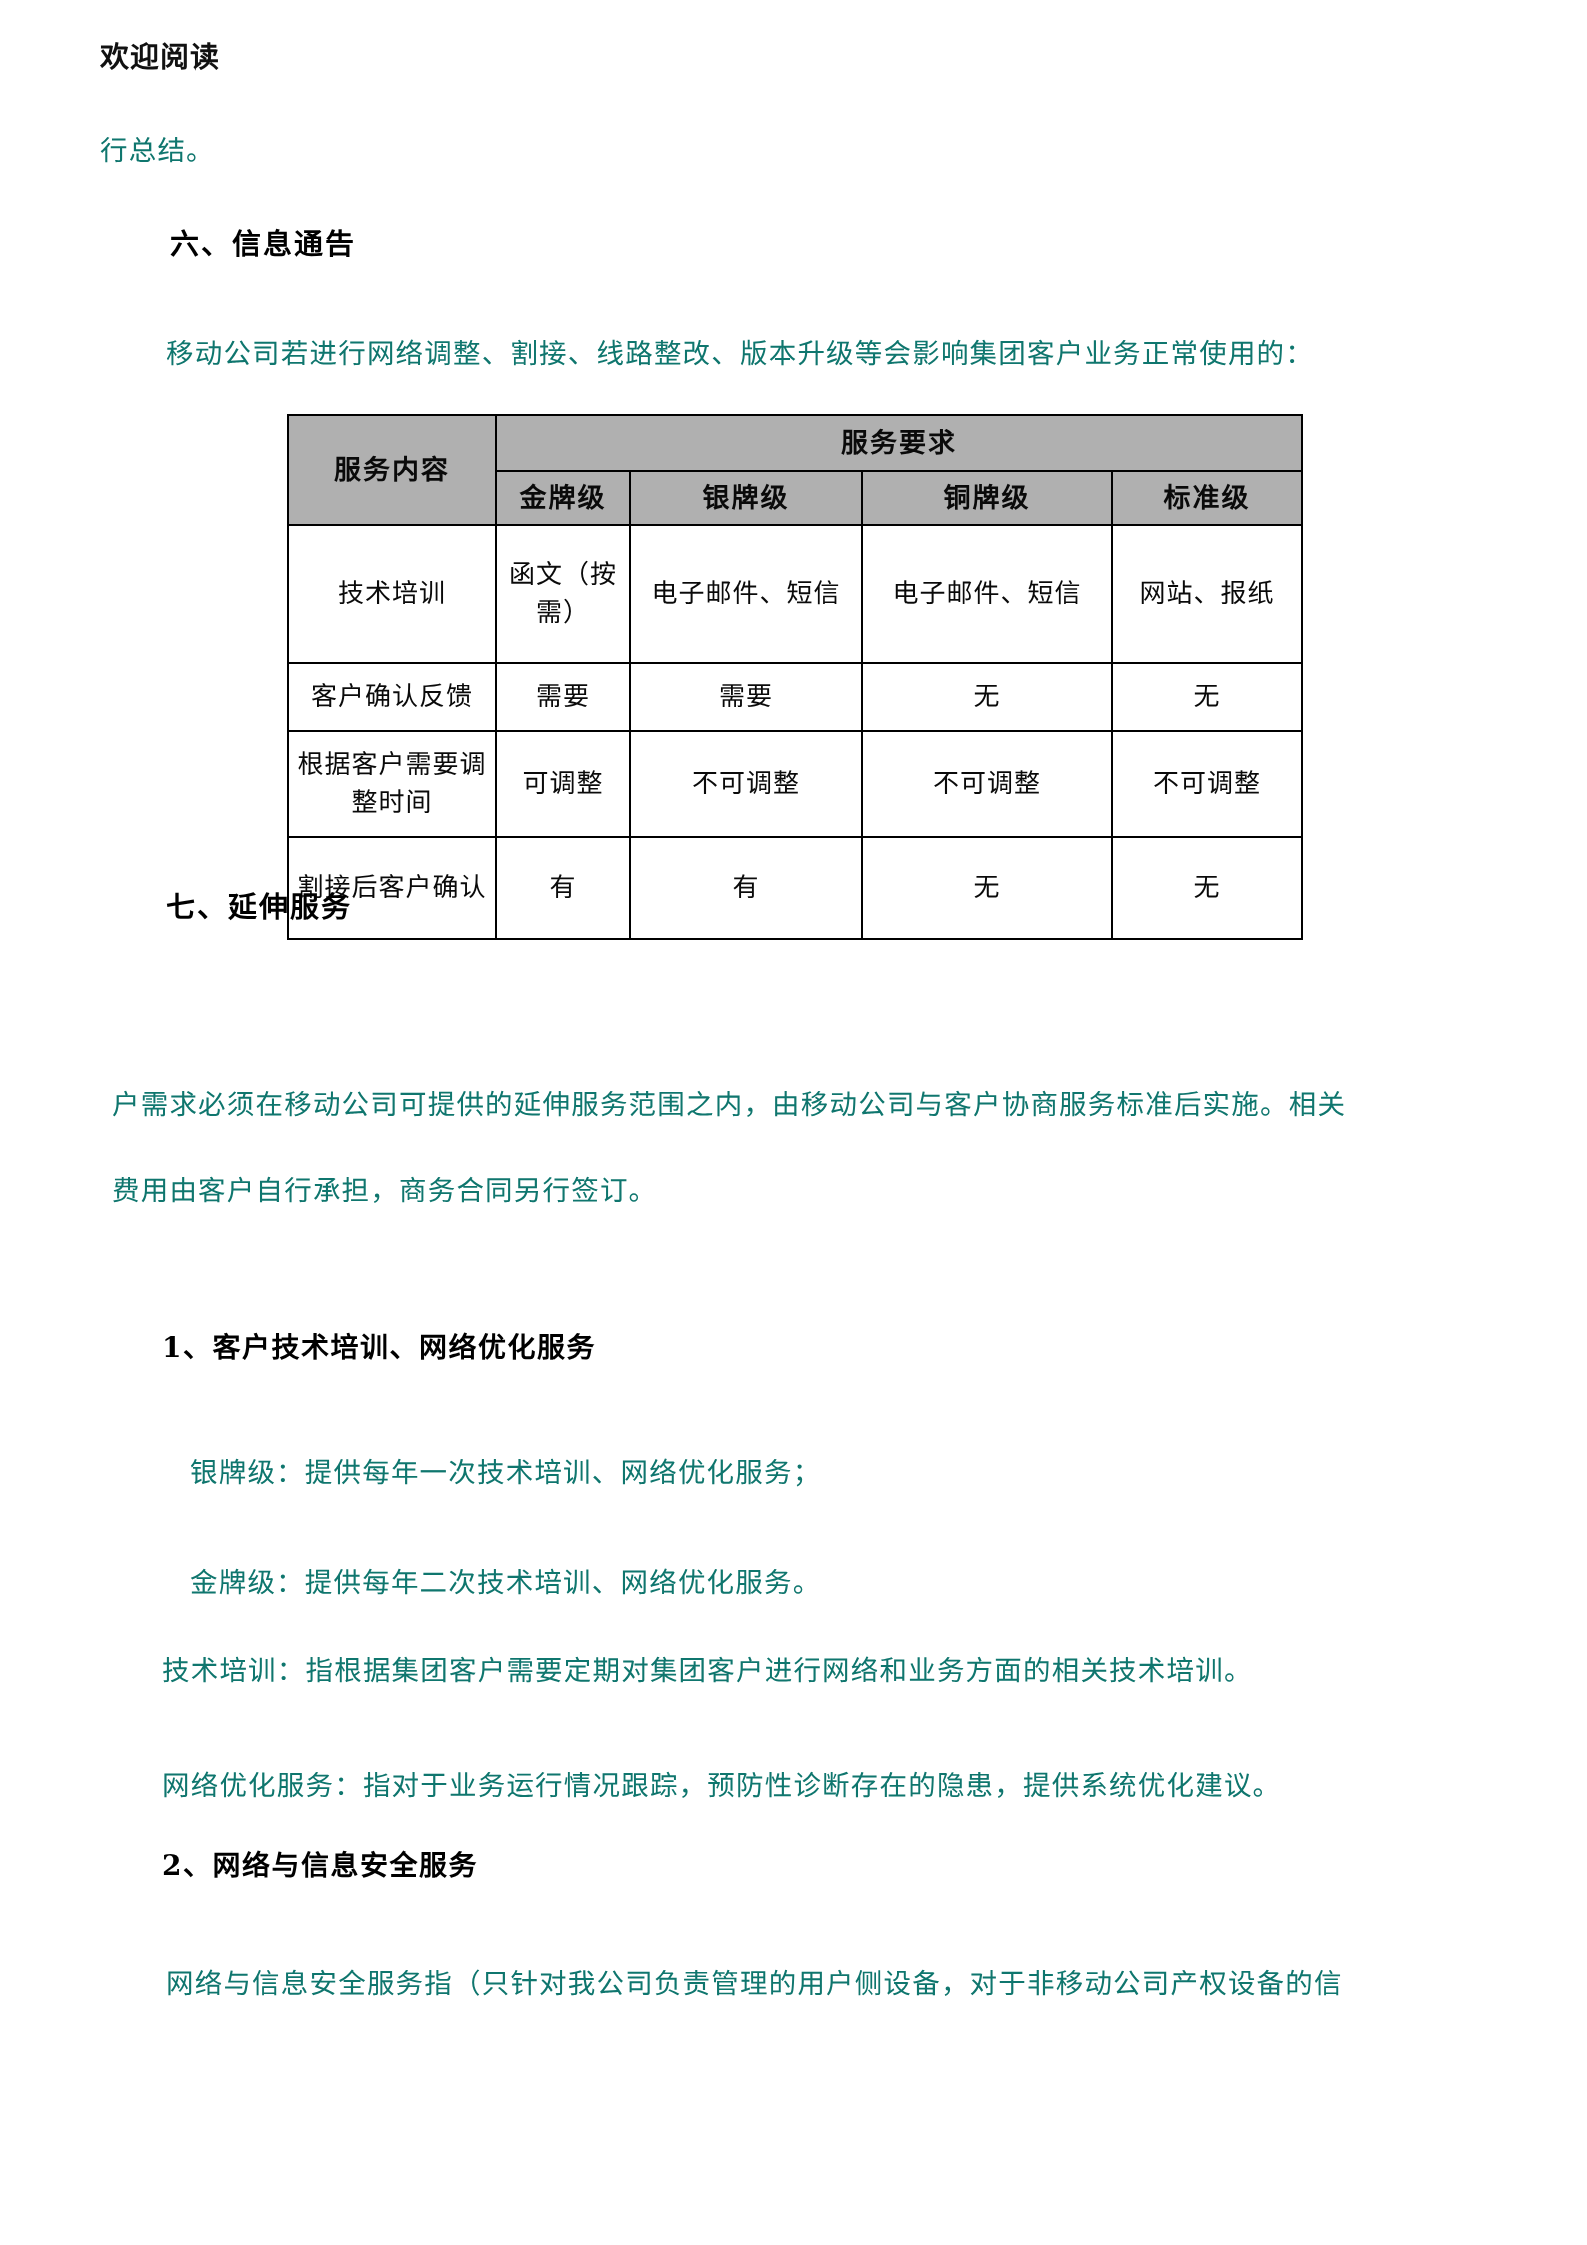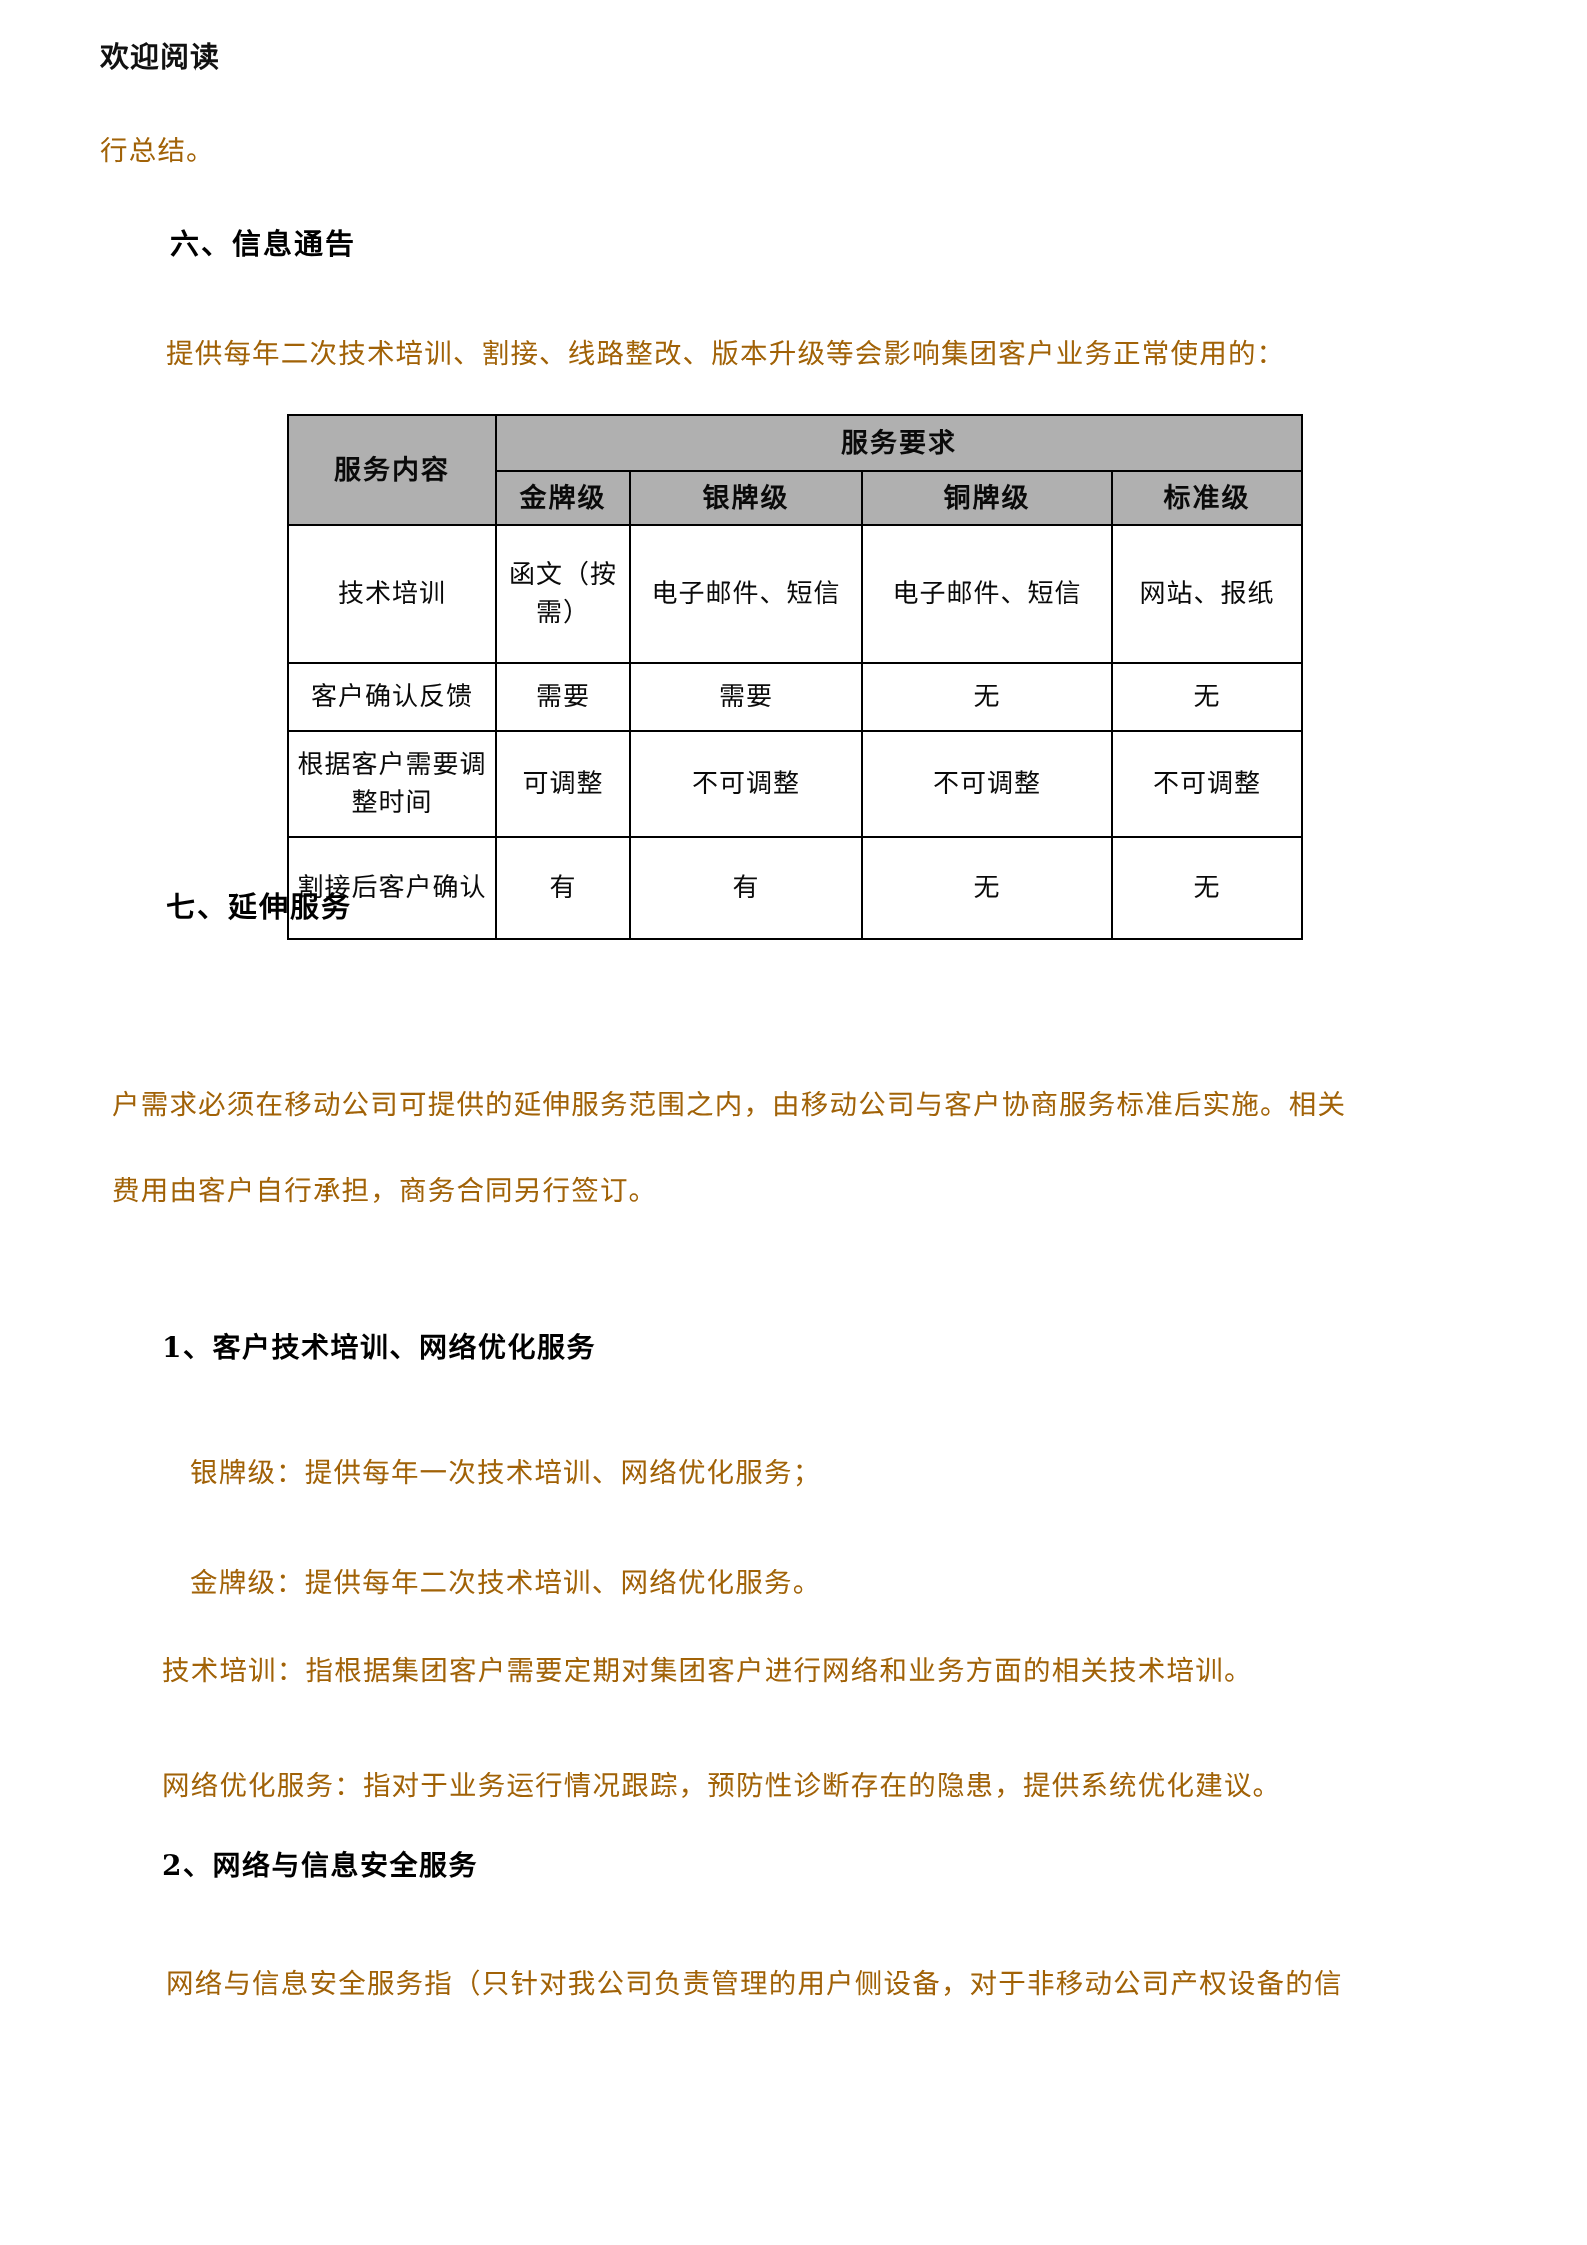--- a/index.html
+++ b/index.html
@@ -31,21 +31,21 @@
     font-size: 29px;
     letter-spacing: 1px;
     color: #111111;
     white-space: nowrap;
   }
 
   .line {
     position: absolute;
     font-family: "DejaVu Serif", "Liberation Serif", serif;
     font-size: 27px;
-    color: #a16207;
+    color: #0f766e;
     white-space: nowrap;
     letter-spacing: 0.5px;
   }
 
   .line.body {
     font-size: 27.5px;
     letter-spacing: 1.2px;
   }
 
   .heading {
@@ -119,21 +119,21 @@
 <body>
 
 <div class="page">
 
   <div class="welcome">欢迎阅读</div>
 
   <div class="line body" style="left:100px; top:128px;">行总结。</div>
 
   <div class="heading" style="left:170px; top:220px;">六、信息通告</div>
 
-  <div class="line body" style="left:166px; top:331px;">提供每年二次技术培训、割接、线路整改、版本升级等会影响集团客户业务正常使用的：</div>
+  <div class="line body" style="left:166px; top:331px;">移动公司若进行网络调整、割接、线路整改、版本升级等会影响集团客户业务正常使用的：</div>
 
   <table class="svc-table">
     <colgroup>
       <col class="col-a">
         <col class="col-b">
         <col class="col-c">
         <col class="col-d">
         <col class="col-e">
     </colgroup>
     <thead>

